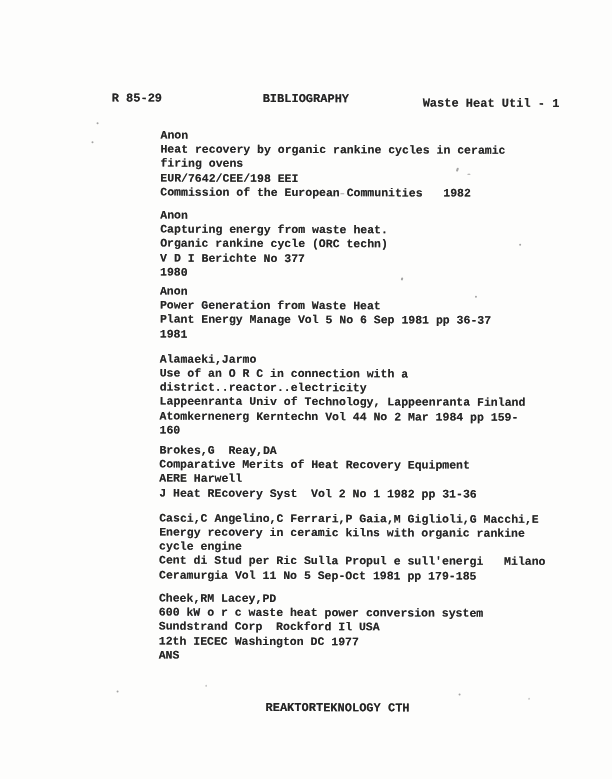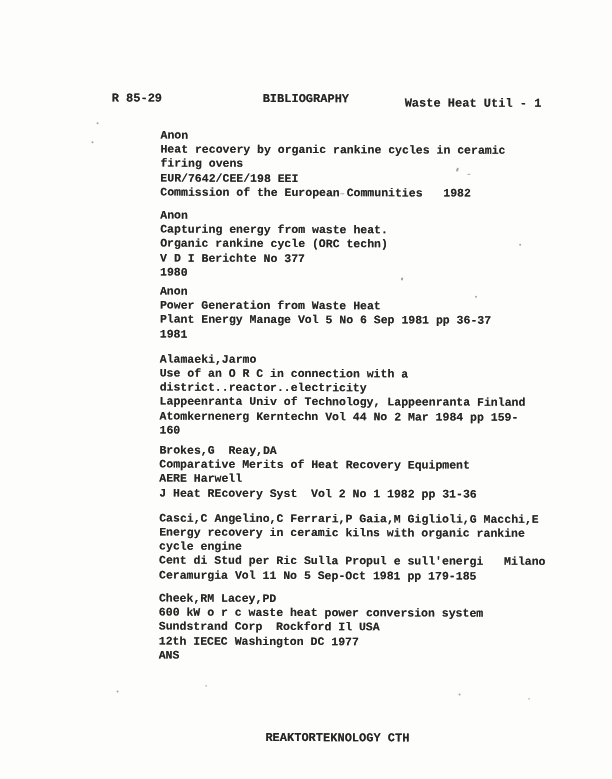--- a/index.html
+++ b/index.html
@@ -25,40 +25,40 @@
   .txt {
     position: absolute;
     font-size: 12px;
     line-height: 14.2px;
     letter-spacing: 0;
     white-space: pre;
     text-shadow: 0 0 0.6px rgba(45,45,45,0.65);
   }
   .hdr-left   { left: 112px; top: 91px; }
   .hdr-center { left: 247px; top: 91px; padding-left: 16px; }
-  .hdr-right  { left: 405px; top: 95px; }
+  .hdr-right  { left: 423px; top: 95px; }
   .bib-list {
     position: absolute;
     left: 161px;
     top: 128px;
     width: 430px;
   }
   .bib-entry { margin: 0 0 9px 0; }
   .bib-entry:nth-of-type(2) { margin-bottom: 5px; }
   .bib-entry:nth-of-type(3) { margin-bottom: 11px; }
   .bib-entry:nth-of-type(4) { margin-bottom: 6px; }
   .bib-entry:nth-of-type(5) { margin-bottom: 11px; }
   .bib-entry:nth-of-type(7) { margin-bottom: 0; }
   .bib-line {
     font-size: 11.5px;
     line-height: 14.2px;
     white-space: pre;
     text-shadow: 0 0 0.6px rgba(45,45,45,0.65);
   }
-  .footer-line { left: 268px; top: 700px; margin-top: 30px; }
+  .footer-line { left: 268px; top: 700px; }
   .speck {
     position: absolute;
     background: #5a5a5a;
     opacity: 0.55;
     border-radius: 1px;
   }
 </style>
 </head>
 <body>
 

